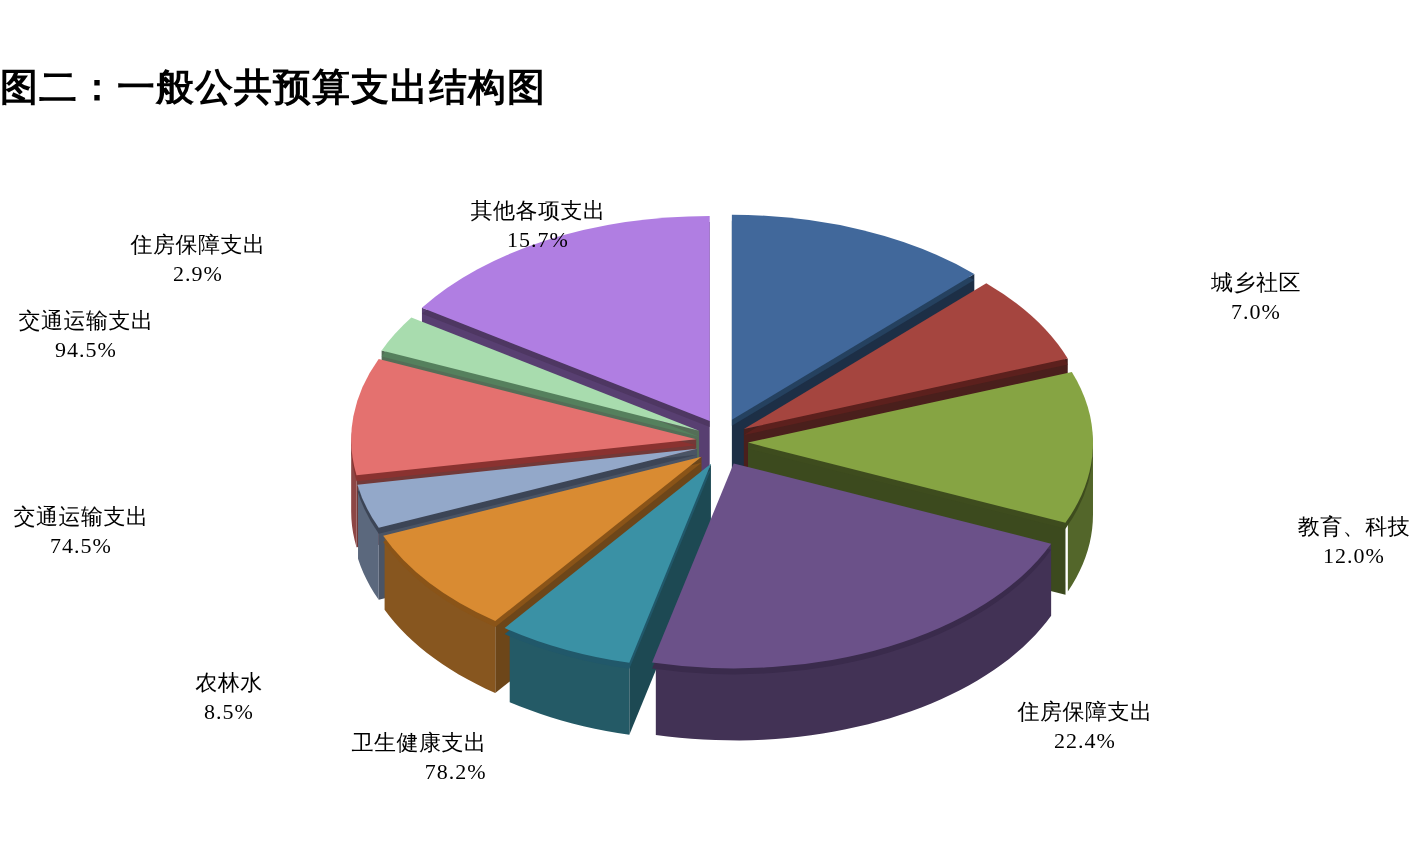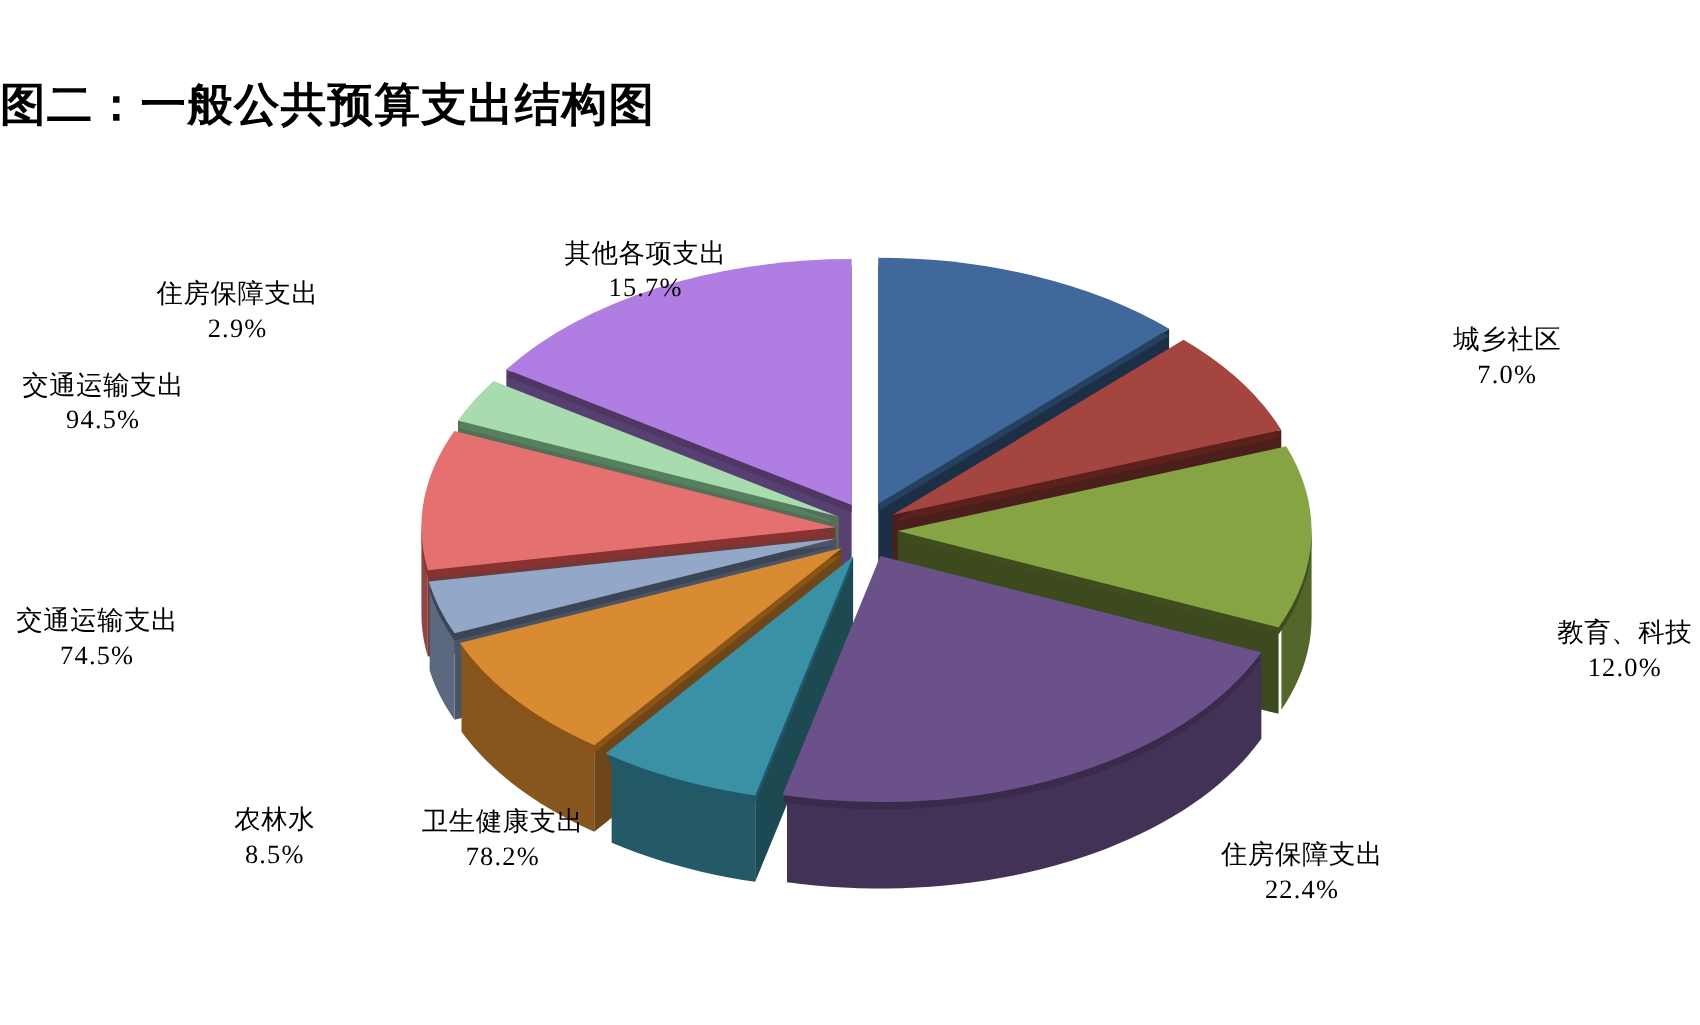--- a/index.html
+++ b/index.html
@@ -111,21 +111,21 @@
         <span class="lbl-pct">7.0%</span>
       </div>
       <div class="pie-label" style="left: 1354px; top: 512px;">
         <span class="lbl-name">教育、科技</span>
         <span class="lbl-pct">12.0%</span>
       </div>
       <div class="pie-label" style="left: 1085px; top: 697px;">
         <span class="lbl-name">住房保障支出</span>
         <span class="lbl-pct">22.4%</span>
       </div>
-      <div class="pie-label" style="left: 419px; top: 670px;">
+      <div class="pie-label" style="left: 419px; top: 728px; text-align: right;">
         <span class="lbl-name">卫生健康支出</span>
         <span class="lbl-pct">78.2%</span>
       </div>
       <div class="pie-label" style="left: 229px; top: 668px;">
         <span class="lbl-name">农林水</span>
         <span class="lbl-pct">8.5%</span>
       </div>
       <div class="pie-label" style="left: 81px; top: 502px;">
         <span class="lbl-name">交通运输支出</span>
         <span class="lbl-pct">74.5%</span>

